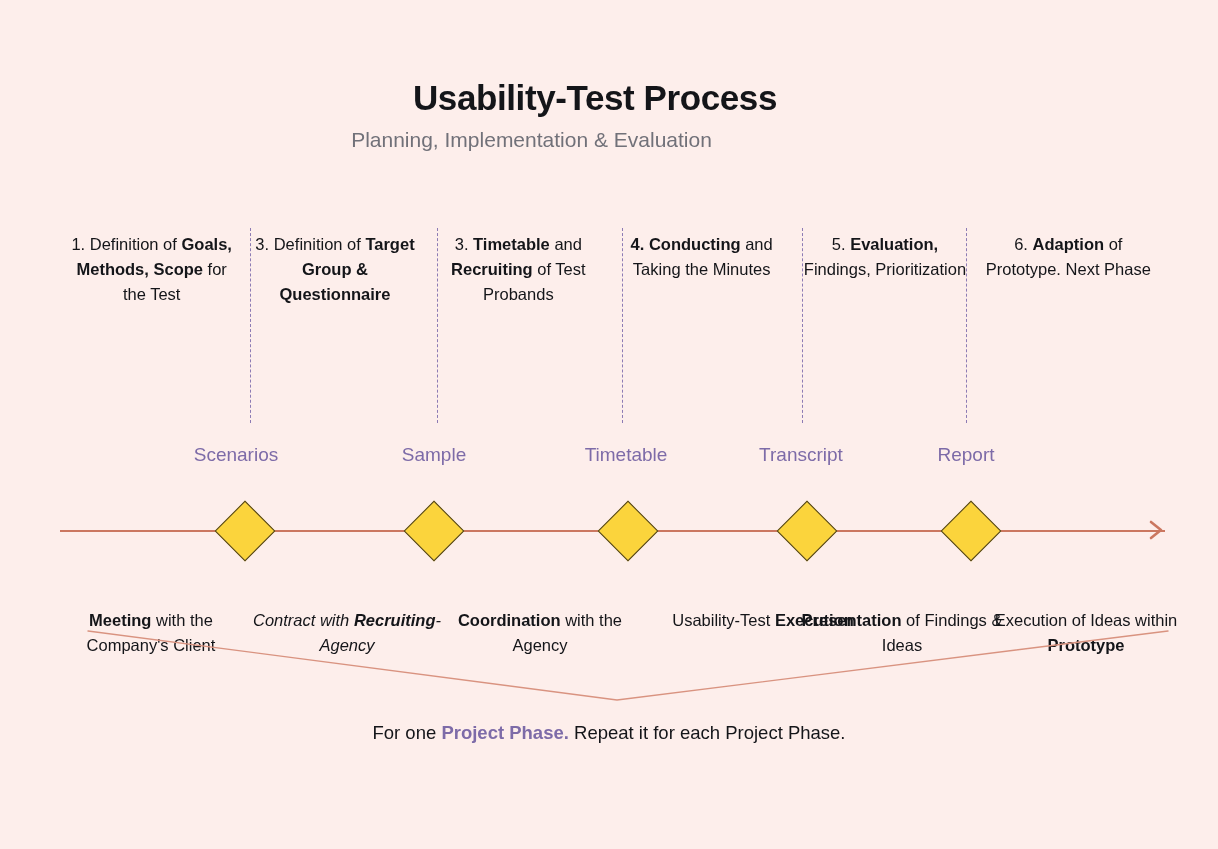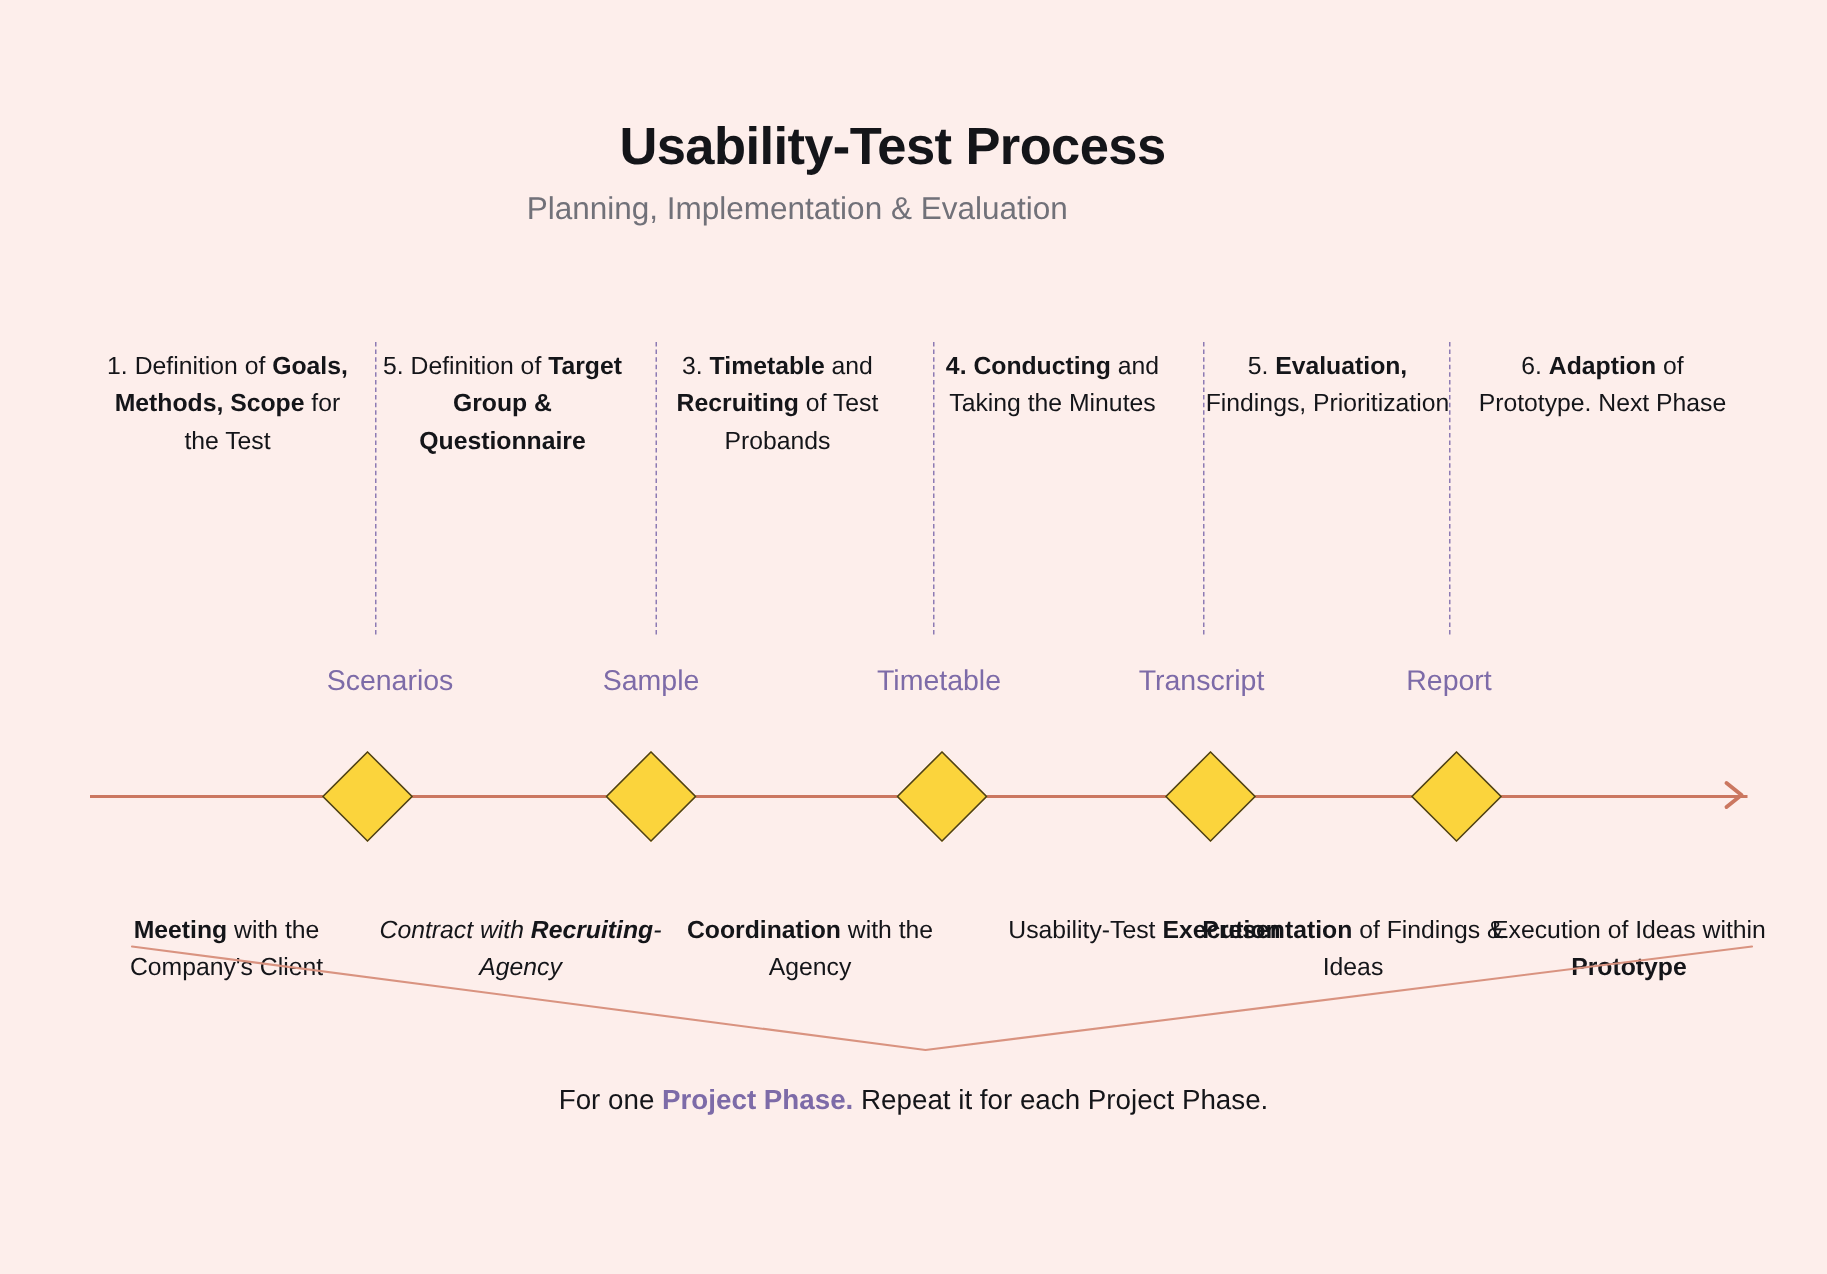--- a/index.html
+++ b/index.html
@@ -151,37 +151,37 @@
 </head>
 <body>
 
 <div id="stage">
 
   <div class="title">Usability-Test Process</div>
   <div class="subtitle">Planning, Implementation &amp; Evaluation</div>
 
   <div class="phase-row">
     <div class="phase-col"><span>1. Definition of </span><b>Goals, Methods, Scope </b><span>for the Test</span></div>
-    <div class="phase-col"><span>5. Definition of </span><b>Target Group &amp; Questionnaire</b></div>
+    <div class="phase-col"><span>3. Definition of </span><b>Target Group &amp; Questionnaire</b></div>
     <div class="phase-col"><span>3. </span><b>Timetable</b><span> and </span><b>Recruiting</b><span> of Test Probands</span></div>
     <div class="phase-col"><b>4. Conducting</b><span> and Taking the Minutes</span></div>
     <div class="phase-col"><span>5. </span><b>Evaluation,</b><span> Findings, Prioritization</span></div>
     <div class="phase-col"><span>6. </span><b>Adaption</b><span> of Prototype. Next Phase</span></div>
   </div>
 
   <div id="dividers">
       <div class="dashed" style="left: 250px;"></div>
       <div class="dashed" style="left: 437px;"></div>
       <div class="dashed" style="left: 622px;"></div>
       <div class="dashed" style="left: 802px;"></div>
       <div class="dashed" style="left: 966px;"></div>
     </div>
 
   <div id="deliverables">
-      <div class="deliverable" style="left: 260px;">Scenarios</div>
+      <div class="deliverable" style="left: 236px;">Scenarios</div>
       <div class="deliverable" style="left: 434px;">Sample</div>
       <div class="deliverable" style="left: 626px;">Timetable</div>
       <div class="deliverable" style="left: 801px;">Transcript</div>
       <div class="deliverable" style="left: 966px;">Report</div>
     </div>
 
   <div class="timeline-line"></div>
   <svg class="arrowhead" viewBox="0 0 22 22">
     <polyline points="3,3 13,11 3,19" fill="none" stroke="#CB7760" stroke-width="2.6" stroke-linecap="round" stroke-linejoin="round"></polyline>
   </svg>

